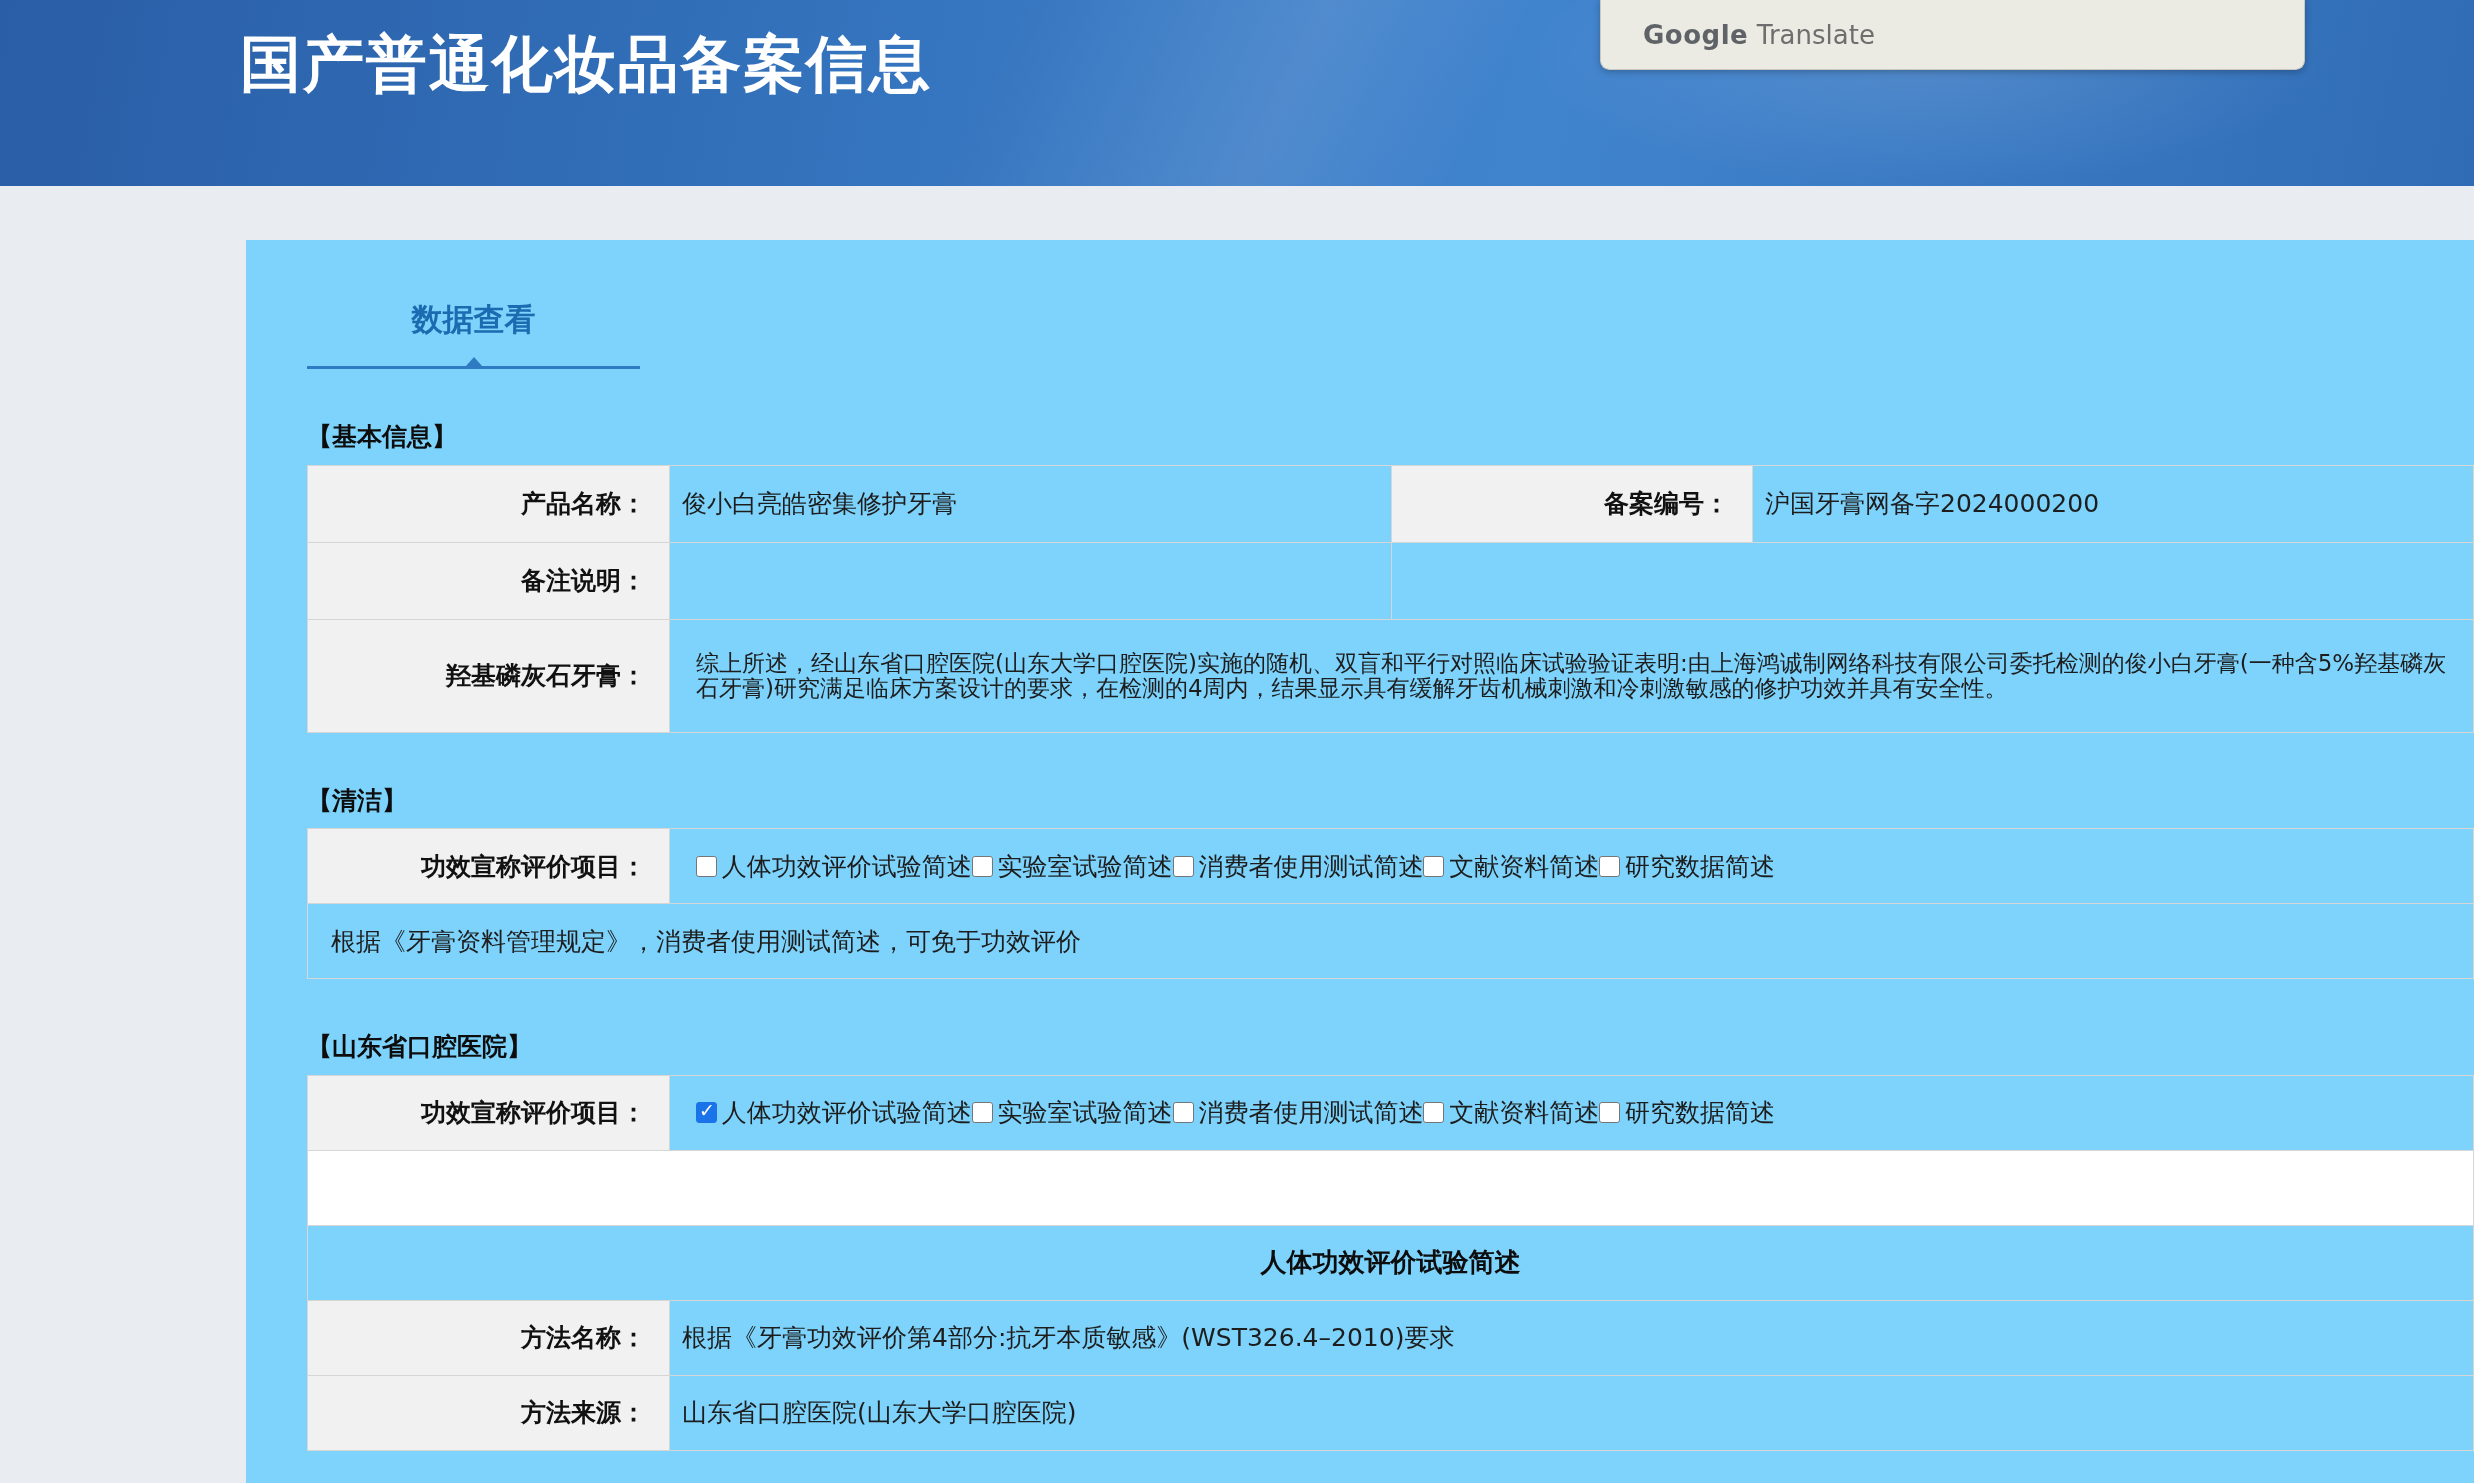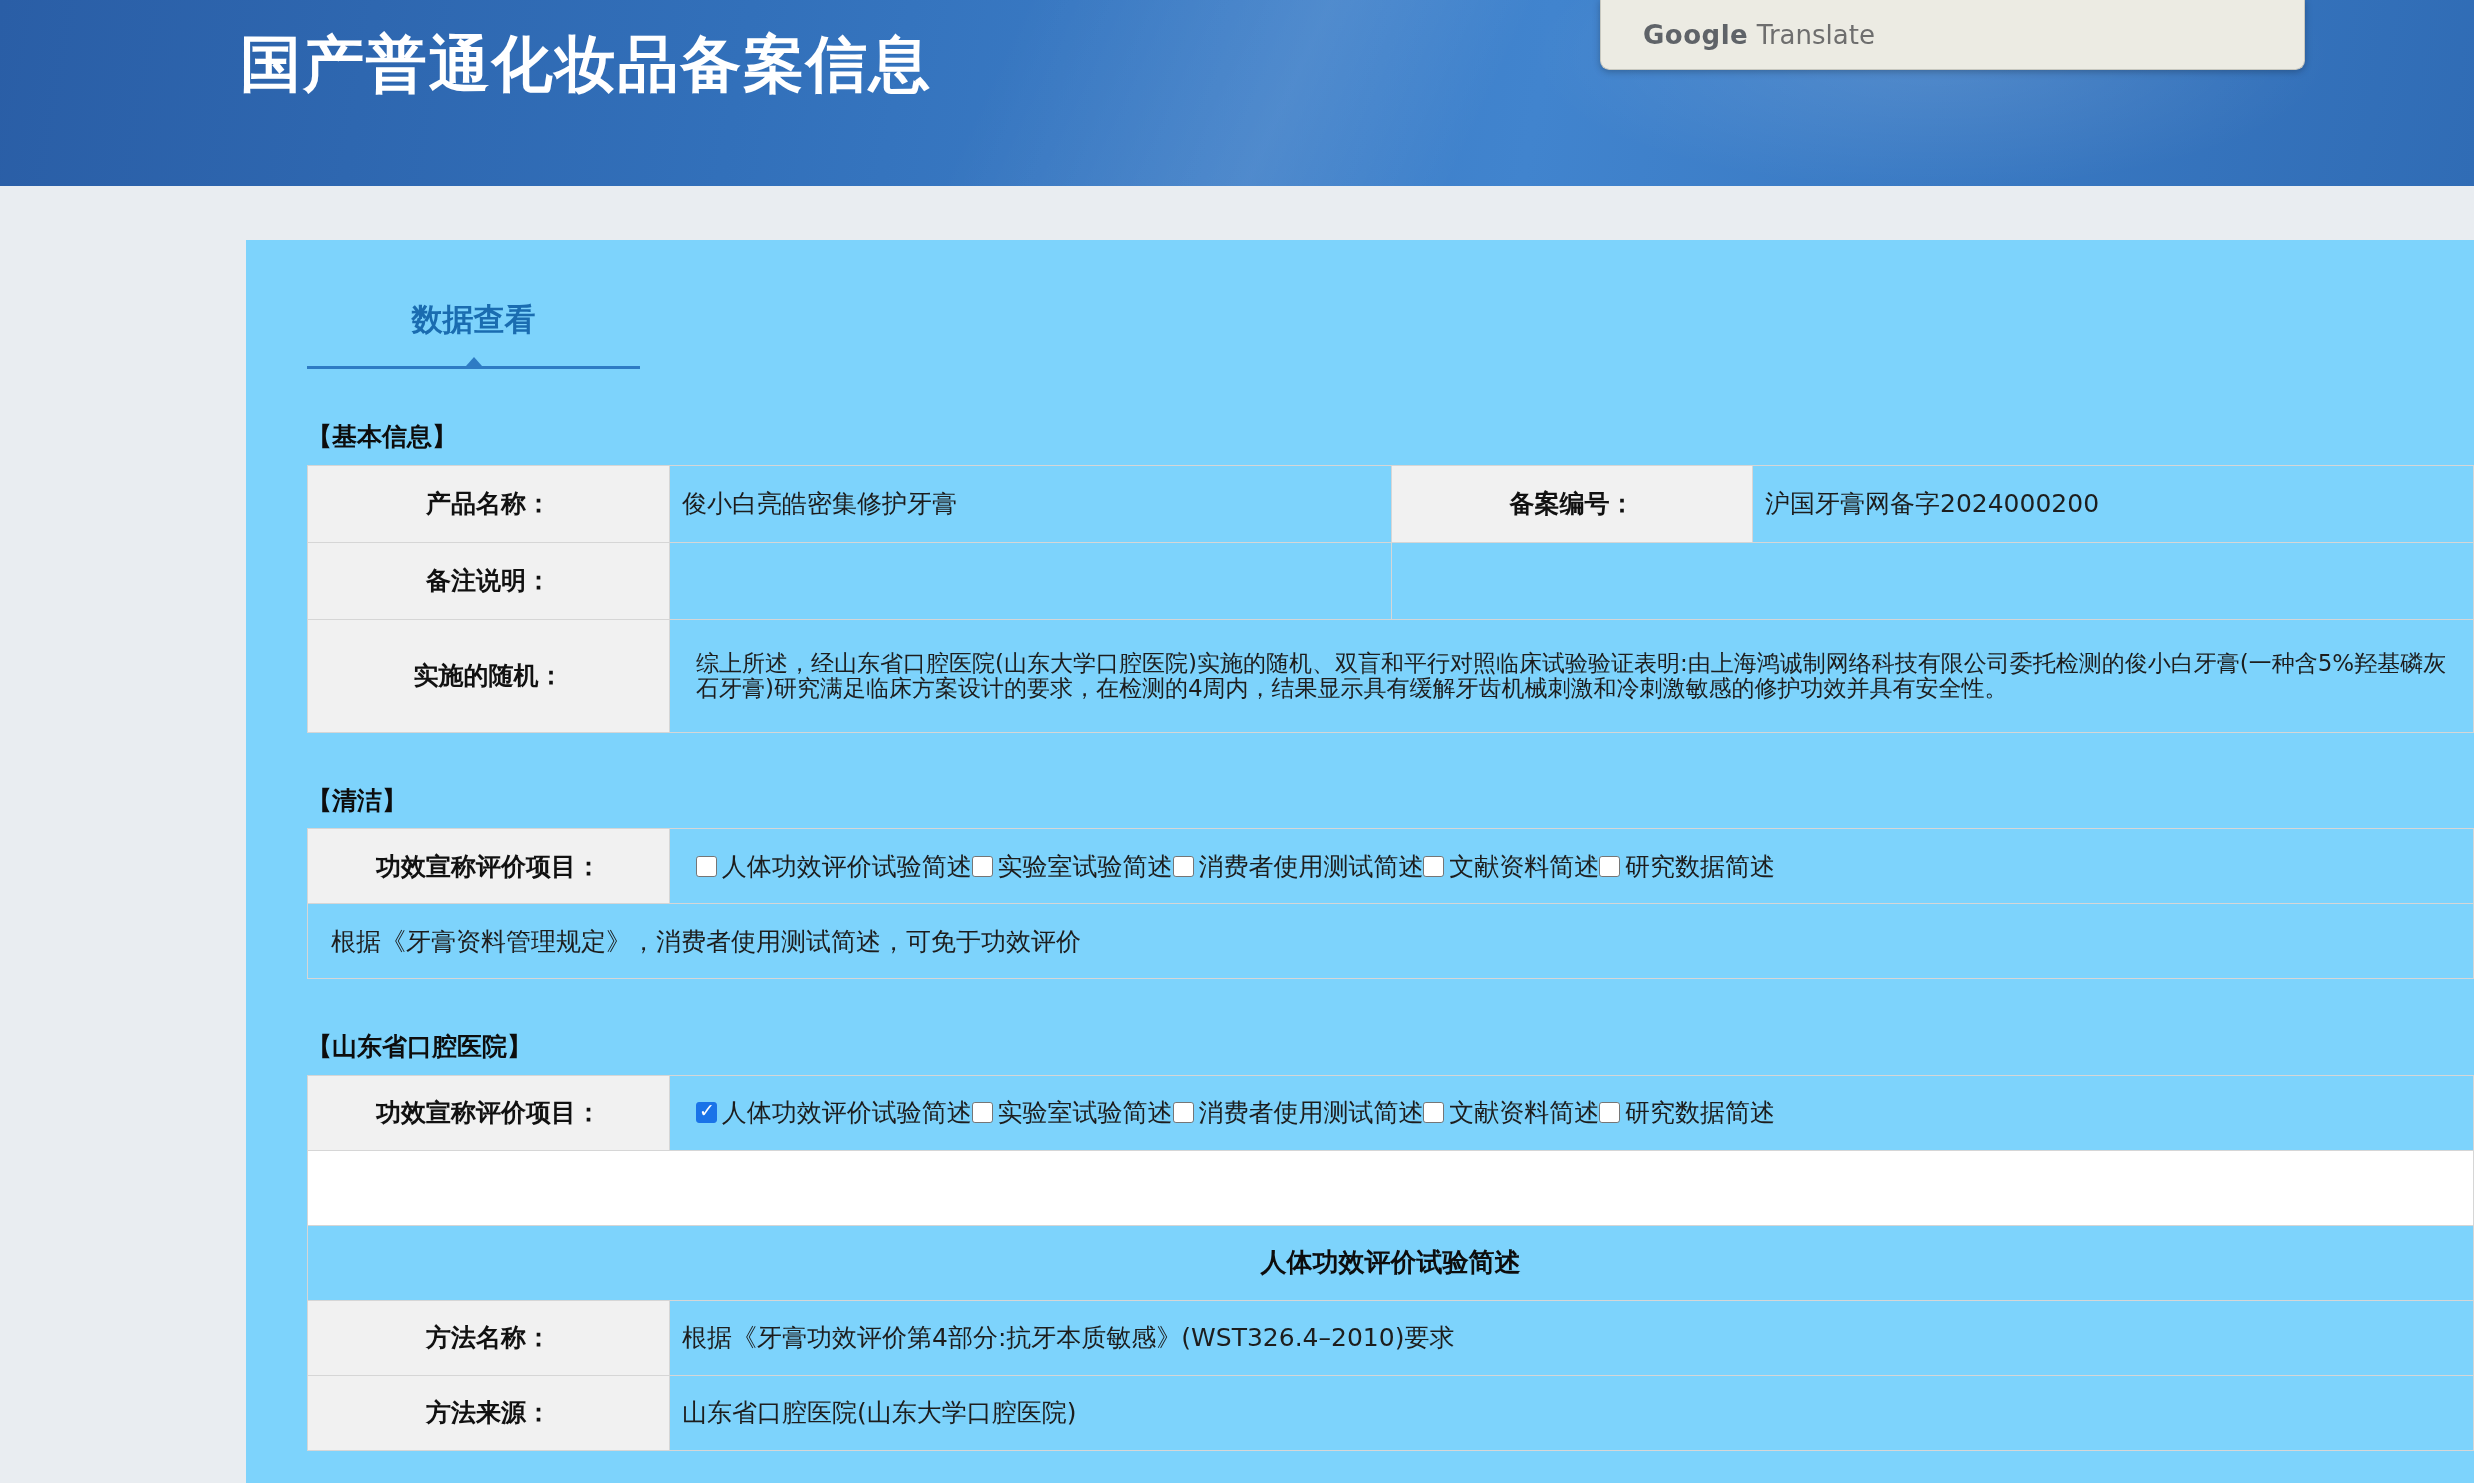--- a/index.html
+++ b/index.html
@@ -84,21 +84,21 @@
     table-layout: fixed;
     border: 1px solid #a3bfda;
   }
   table.info th, table.info td {
     border: 1px solid #d6d6d6;
     vertical-align: middle;
   }
   table.info th.label {
     background: #f1f1f1;
     font-size: 25px; font-weight: bold; color: #111;
-    text-align: center; padding: 0 23px;
+    text-align: right; padding: 0 23px;
   }
   table.info td.value {
     font-size: 25px; color: #1d1d1d;
     padding: 0 12px;
   }
   .h81  { height: 77px; }
   .h118 { height: 113px; }
   .h79  { height: 75px; }
 
   td.conclusion {
@@ -171,21 +171,21 @@
       <td class="value">俊小白亮皓密集修护牙膏</td>
       <th class="label">备案编号：</th>
       <td class="value">沪国牙膏网备字2024000200</td>
     </tr>
     <tr class="h81">
       <th class="label">备注说明：</th>
       <td class="value"></td>
       <td class="value" colspan="2"></td>
     </tr>
     <tr class="h118">
-      <th class="label">实施的随机：</th>
+      <th class="label">羟基磷灰石牙膏：</th>
       <td class="conclusion" colspan="3">综上所述，经山东省口腔医院(山东大学口腔医院)实施的随机、双盲和平行对照临床试验验证表明:由上海鸿诚制网络科技有限公司委托检测的俊小白牙膏(一种含5%羟基磷灰石牙膏)研究满足临床方案设计的要求，在检测的4周内，结果显示具有缓解牙齿机械刺激和冷刺激敏感的修护功效并具有安全性。</td>
     </tr>
   </tbody>
     </table>
 
   <div class="sec-heading">【清洁】</div>
 
   <table class="info">
     <colgroup>
         <col style="width:362px">

